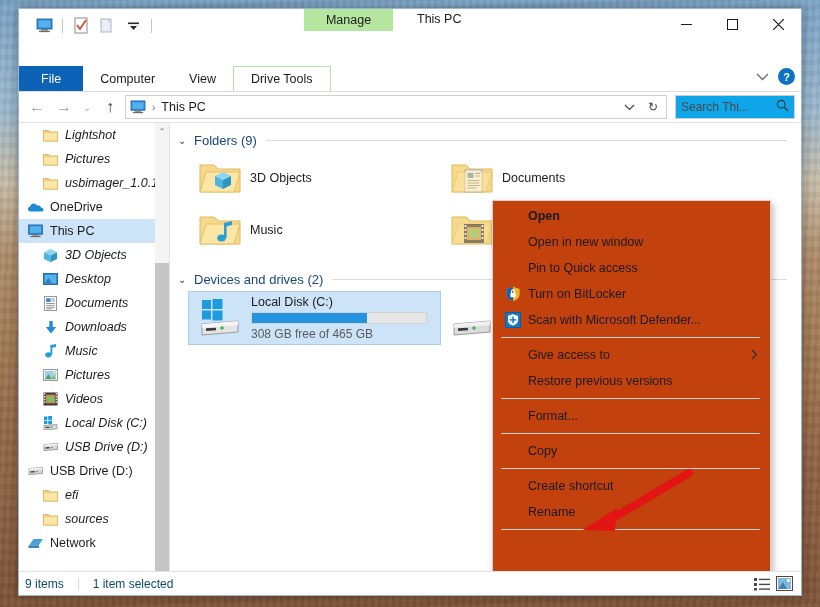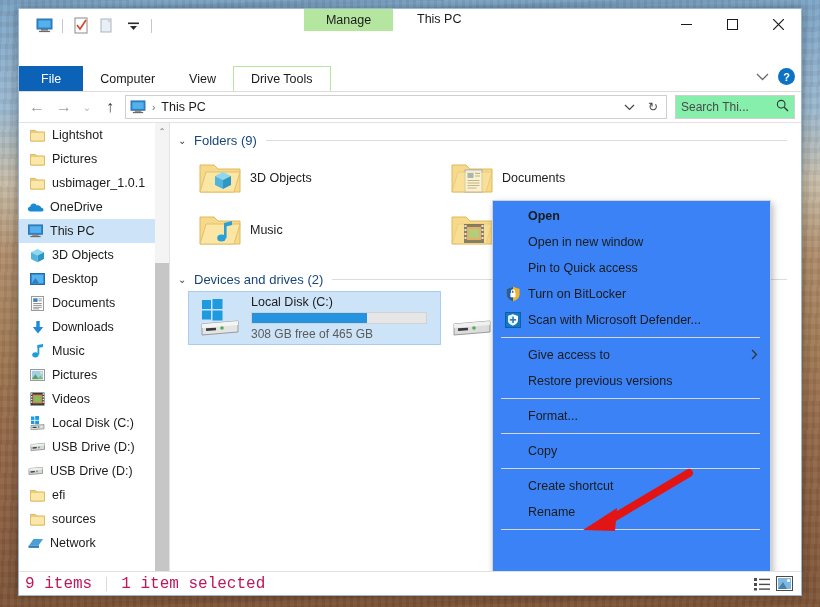--- a/index.html
+++ b/index.html
@@ -68,35 +68,35 @@
   .addrbox {
     flex:1; height:24px; border:1px solid #cfcfcf; background:#fff;
     display:flex; align-items:center; padding:0 4px; gap:4px; min-width:0;
   }
   .crumb { font-size:12.5px; color:#1b1b1b; }
   .crumb-sep { color:#666; font-size:10px; padding:0 2px; }
   .addr-spacer { flex:1; }
   .addr-chev { color:#444; font-size:10px; padding:0 5px; }
   .addr-refresh { color:#444; font-size:12px; padding:0 4px; }
   .searchbox {
-    width:120px; height:24px; border:1px solid #cfcfcf; background:#86efac;
+    width:120px; height:24px; border:1px solid #cfcfcf; background:#0ea5e9;
     display:flex; align-items:center; justify-content:space-between; padding:0 5px; margin-left:5px;
   }
   .search-ph { font-size:12px; color:#4a4a4a; }
 
   
   .body { flex:1; display:flex; min-height:0; border-top:1px solid #e2e2e2; }
 
   
   .sidebar { width:150px; background:#fff; position:relative; overflow:hidden; }
   .nav-item { height:24px; display:flex; align-items:center; font-size:12.5px; color:#1b1b1b; white-space:nowrap; }
   .nav-item.sel { background:#cde3f7; }
   .nav-item .ico { width:17px; height:17px; margin-right:6px; flex:0 0 17px; display:flex; align-items:center; justify-content:center; }
   .ind-0 { padding-left:8px; }
-  .ind-1 { padding-left:10px; }
+  .ind-1 { padding-left:23px;font-style:italic; }
   .nav-scroll {
     position:absolute; right:0; top:0; width:14px; height:100%;
     background:#f4f4f4; display:flex; flex-direction:column; align-items:center;
   }
   .sb-arrow { height:16px; width:14px; display:flex; align-items:center; justify-content:center; font-size:8px; color:#5a5a5a; }
   .sb-track { flex:1; width:14px; position:relative; }
   .sb-thumb { position:absolute; left:0; width:14px; background:#c6c6c6; }
   .splitter { width:1px; background:#e2e2e2; }
 
   
@@ -113,29 +113,29 @@
   .tile-name { font-size:12.5px; color:#1b1b1b; }
   .drive-bar { width:176px; height:12px; background:#e6e6e6; border:1px solid #d2d2d2; margin:3px 0; }
   .drive-fill { height:100%; background:#2494e0; }
   .drive-sub { font-size:12px; color:#5b5b5b; }
 
   
   .statusbar {
     height:24px; border-top:1px solid #e2e2e2; background:#fff;
     display:flex; align-items:center; padding:0 6px; gap:0;
   }
-  .st-text { font-size:16px; color:#be185d; padding-right:14px;font-family:Liberation Mono, monospace; }
+  .st-text { font-size:12px; color:#0c4a6e; padding-right:14px; }
   .st-sep { width:1px; height:14px; background:#dcdcdc; }
   .st-spacer { flex:1; }
   .view-btn { width:22px; height:20px; display:flex; align-items:center; justify-content:center; }
 
   
   .ctxmenu {
     position:absolute; left:322px; top:77px; width:279px;
-    background:#3b82f6; border:1px solid #d3d3d3;
+    background:#c2410c; border:1px solid #d3d3d3;
     box-shadow:2px 3px 7px rgba(0,0,0,.28);
     padding:2px 0; z-index:40;
   }
   .mi { height:26px; display:flex; align-items:center; padding-left:8px; position:relative; font-size:12.5px; color:#1b1b1b; }
   .mi.bold { font-weight:bold; }
   .mi-ico { width:24px; height:18px; flex:0 0 24px; display:flex; align-items:center; justify-content:center; }
   .mi-lbl { padding-left:3px; }
   .mi-arrow { position:absolute; right:12px; color:#333; font-size:11px; }
   .mi-sep { height:1px; background:#d7d7d7; margin:4px 10px 4px 8px; }
   .mi.highlight { outline:3px solid #e31414; outline-offset:-1px;margin-top:44px; }

